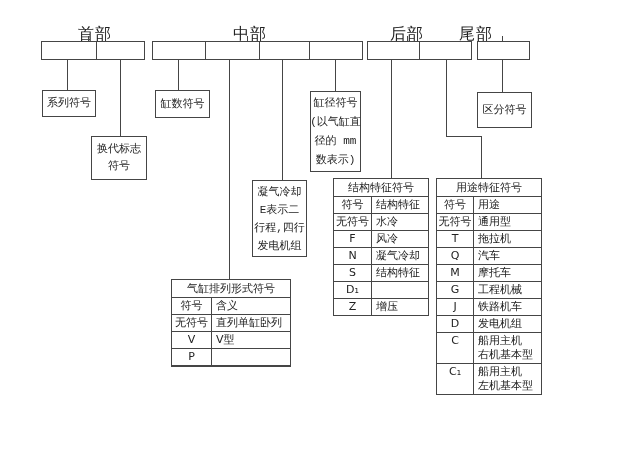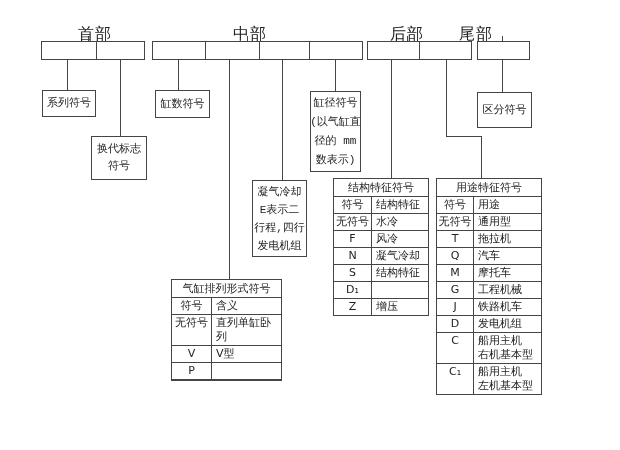--- a/index.html
+++ b/index.html
@@ -95,21 +95,21 @@
     <div class="bline">凝气冷却</div>
     <div class="bline">E表示二</div>
     <div class="bline">行程,四行</div>
     <div class="bline">发电机组</div>
   </div>
 
   <div class="box" style="left:477px;top:92px;width:55px;height:36px">
     <div class="bline">区分符号</div>
   </div>
 
-  <div class="tbl" id="tbl-arrangement" style="left:171px;top:279px;width:111px">
+  <div class="tbl" id="tbl-arrangement" style="left:171px;top:279px;width:120px">
       <div class="t-title">气缸排列形式符号</div>
       <div class="trow">
         <div class="c1">符号</div>
         <div class="c2">含义</div>
       </div>
       <div class="trow">
         <div class="c1">无符号</div>
         <div class="c2">直列单缸卧列</div>
       </div>
       <div class="trow">

